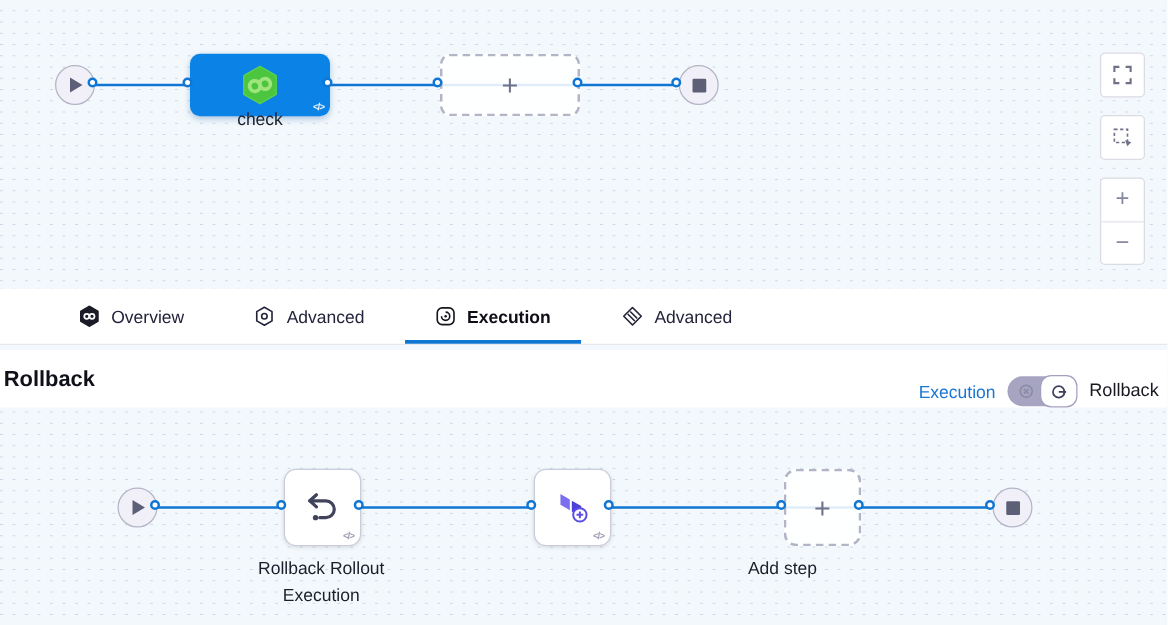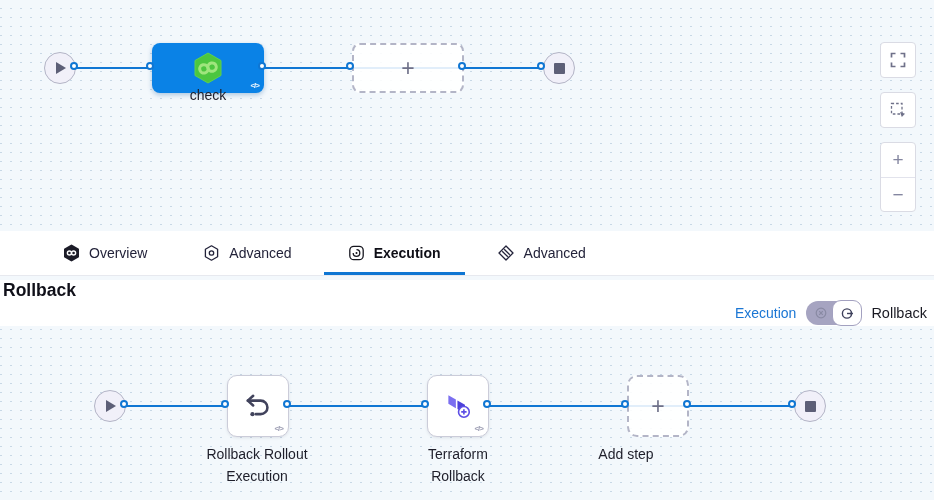--- a/index.html
+++ b/index.html
@@ -62,21 +62,21 @@
   
   .tabbar{ display:flex; height:45px; background:#fff; align-items:stretch;
     gap:8px; border-bottom:1px solid #e7e9ef;padding-left:39px; }
   .tab{ display:flex; align-items:center; gap:9px; padding:0 24px;
     font-size:14px; color:#23233a; cursor:pointer; white-space:nowrap; }
   .tab.active{ font-weight:700; color:#0e0e16; box-shadow:inset 0 -3px 0 #0f76d3; }
   .tab svg{ flex:0 0 auto; }
 
   
   .rollback-band{ position:absolute; left:0; top:4px; width:100%; height:46px;
-    background:#fff; display:flex; }
+    background:#fff; display:flex; align-items:center; }
   .rollback-heading{ font-size:17.5px; font-weight:600; color:#101019;
     padding-left:3px; }
   .band-controls{ position:absolute; right:7px; top:20px; height:26px;
     display:flex; align-items:center; gap:10px; }
   .exec-link{ color:#1a76d4; font-size:14px; font-weight:500; cursor:pointer;
     text-decoration:none; }
   .toggle{ position:relative; width:55px; height:24px; border-radius:13px;
     background:#a6a4c1; cursor:pointer; }
   .toggle-off{ position:absolute; left:8px; top:5px; opacity:.75; }
   .knob{ position:absolute; right:-1px; top:-1px; width:30px; height:26px;
@@ -224,21 +224,20 @@
   <div class="step-node" style="left:427px; top:99px;">
     <svg width="30" height="30" viewBox="0 0 28 28">
       <polygon points="5,4 12,8 12,16 5,12" fill="#7b6ff0"></polygon>
       <polygon points="13.5,8.9 20.5,12.9 20.5,20.9 13.5,16.9" fill="#4d41da"></polygon>
       <polygon points="13.5,1.2 20.5,5.2 20.5,7.4 13.5,7.3" fill="#5c4ee5" opacity="0"></polygon>
       <circle cx="19.5" cy="19.5" r="5" fill="#ffffff" stroke="#5c4ee5" stroke-width="1.5"></circle>
       <path d="M19.5 17 V22 M17 19.5 H22" stroke="#5c4ee5" stroke-width="1.5"></path>
     </svg>
     <span class="code-glyph code-gray">&lt;/&gt;</span>
   </div>
-  <div class="node-label" style="left:408px; top:167px; width:100px;">Terraform Rollback</div>
 
   <div class="dashed-box" style="left:627px; top:99px; width:62px; height:62px; border-radius:10px;">
     <span class="plus-glyph">+</span>
   </div>
   <div class="node-label" style="left:576px; top:167px; width:100px;">Add step</div>
 
   <div class="endpoint" style="left:794px; top:114px;">
     <div class="stop-square"></div>
   </div>
 

